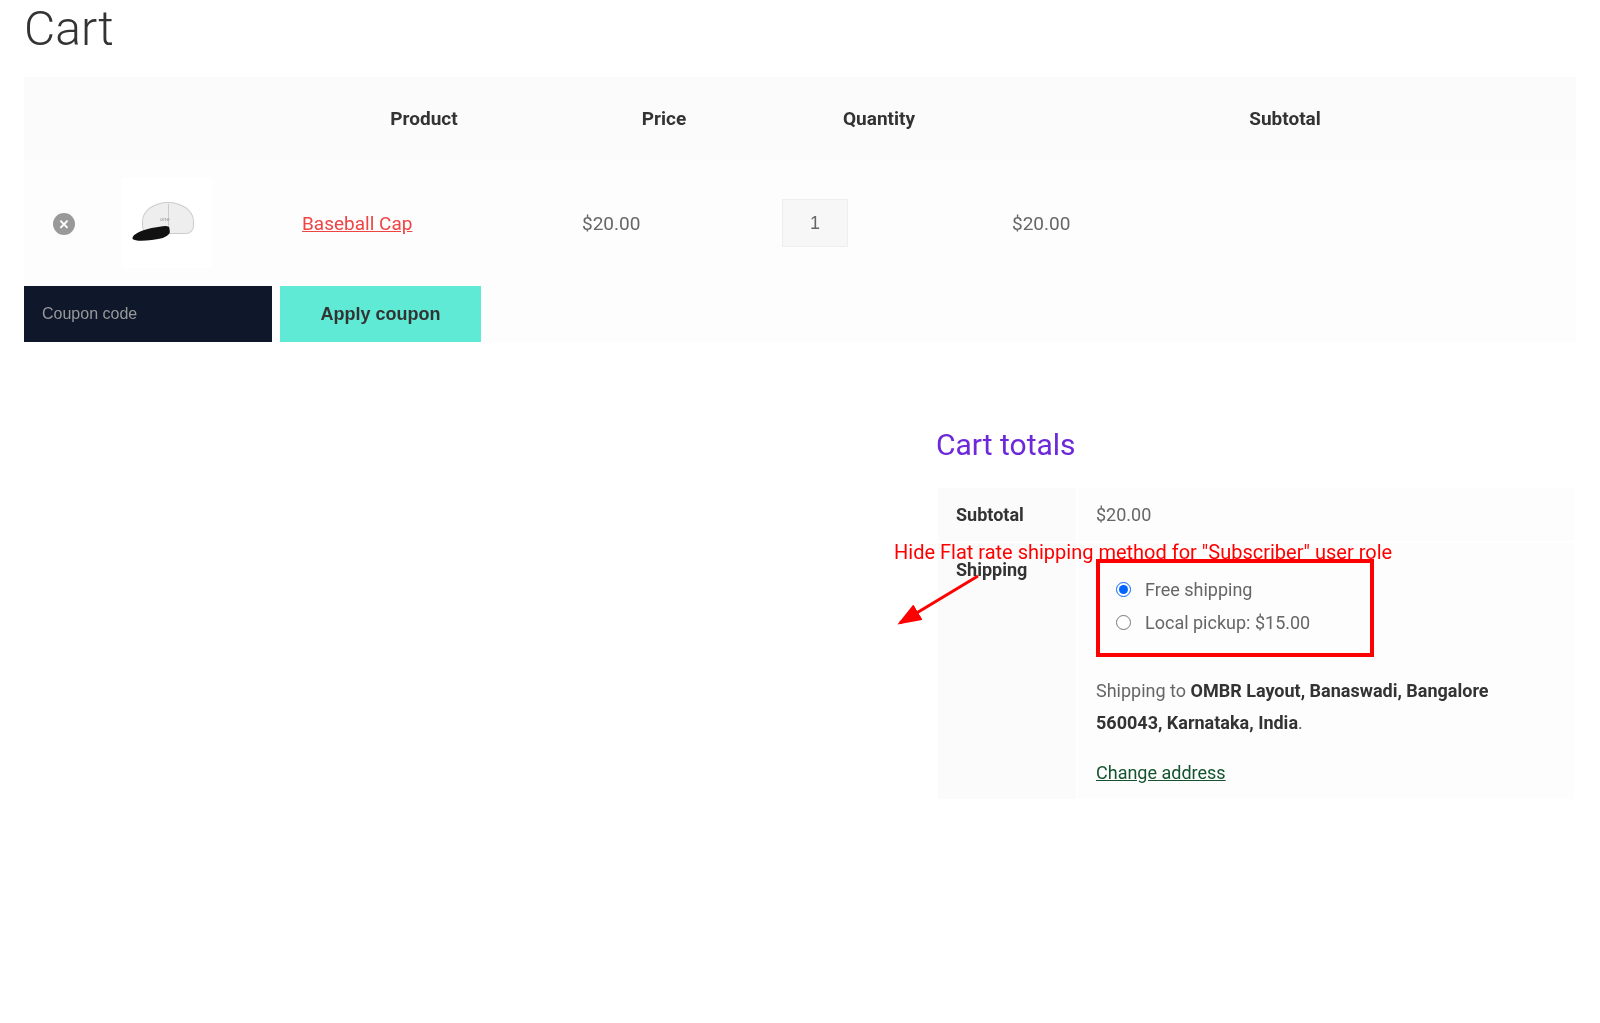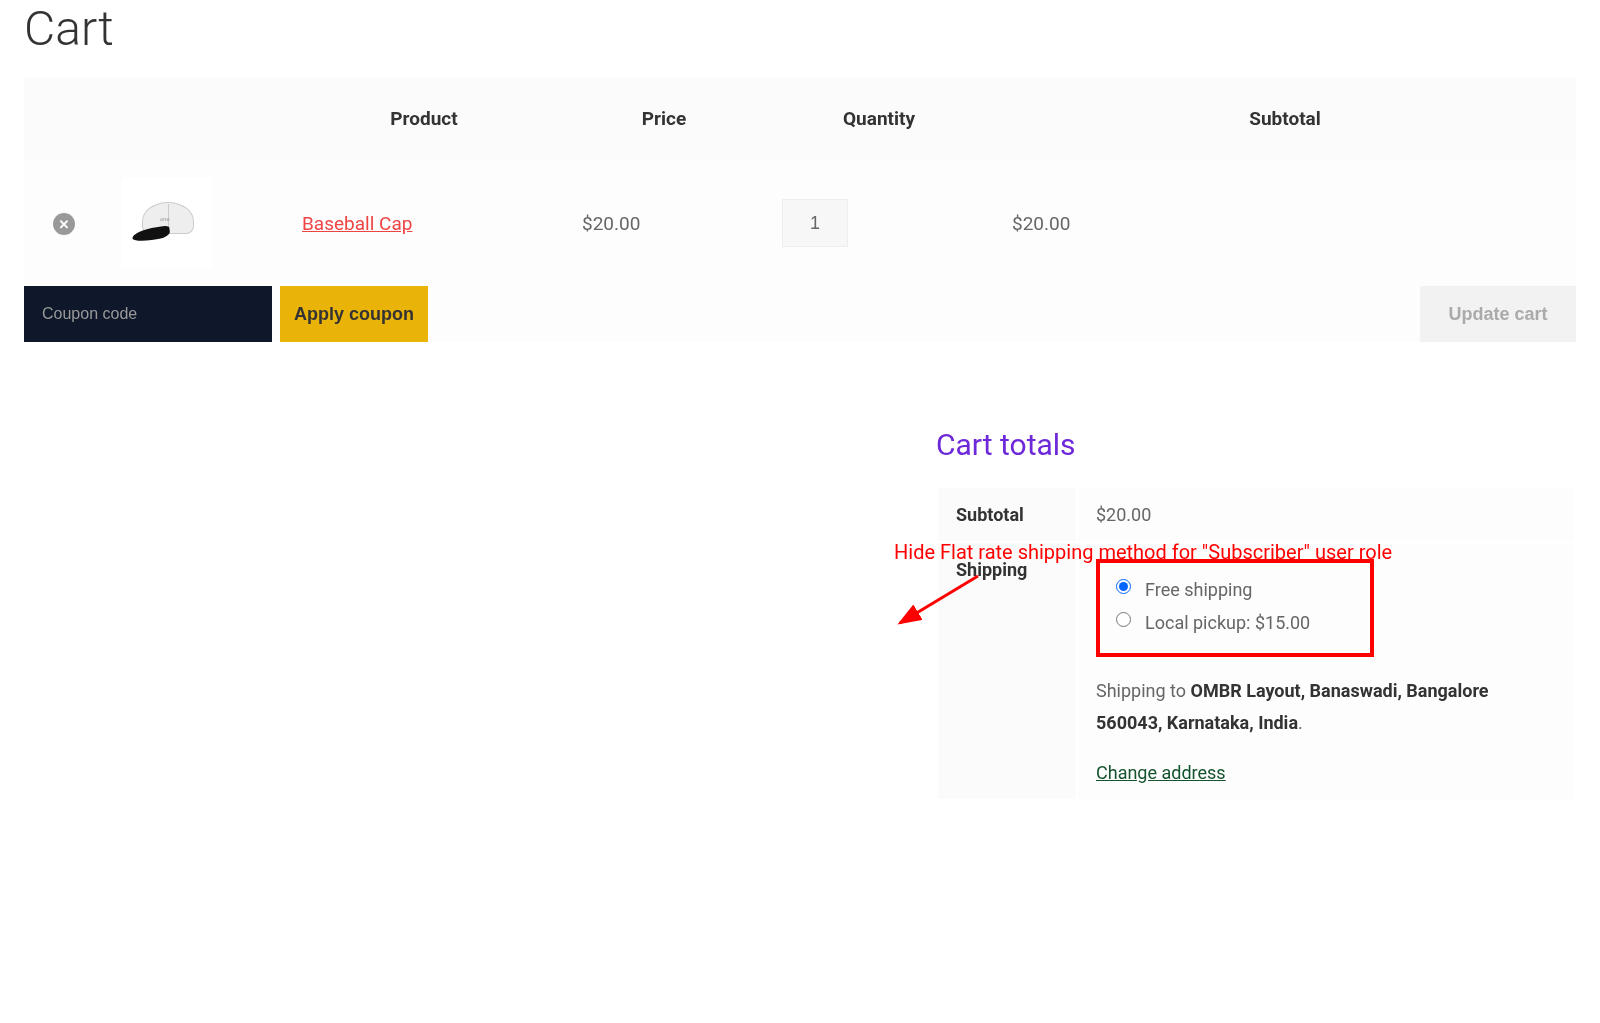--- a/index.html
+++ b/index.html
@@ -28,33 +28,33 @@
     .cap-visor { position: absolute; left: 0px; bottom: 4px; width: 38px; height: 12px; background: #111; border-radius: 80% 20% 40% 60% / 80% 20% 60% 40%; transform: rotate(-8deg); }
     .cap-label { position: absolute; left: 28px; top: 13px; font-size: 6px; color: #999; font-style: italic; }
     
     .product-link { color: #ef4444; text-decoration: underline; font-size: 19px; }
     
     .qty-input { width: 66px; height: 48px; border: 1px solid #eee; background: #f7f7f7; text-align: center; font-size: 18px; color: #666; }
     
     .actions-row { display: flex; align-items: stretch; background: #fdfdfd; margin-top: 0; }
     .coupon-input { width: 248px; height: 56px; border: none; background: #0f172a; padding: 0 18px; font-size: 16px; color: #666; outline: none; }
     .coupon-input::placeholder { color: #999; }
-    .apply-btn { width: 148px; height: 56px; border: none; background: #eab308; color: #333; font-weight: 700; font-size: 18px; cursor: pointer; margin-left: 8px; }
+    .apply-btn { width: 201px; height: 56px; border: none; background: #5eead4; color: #333; font-weight: 700; font-size: 18px; cursor: pointer; margin-left: 8px; }
     .spacer { flex: 1; }
     .update-btn { width: 156px; height: 56px; border: none; background: #f2f2f2; color: #aaa; font-weight: 600; font-size: 18px; cursor: pointer; }
     
     .totals-section { margin-top: 85px; margin-left: auto; width: 640px; }
     .totals-title { font-size: 30px; font-weight: 400; color: #6d28d9; margin-bottom: 24px; }
     .totals-table { width: 100%; }
     .totals-table tr { }
     .totals-table th { width: 138px; background: #fbfbfb; padding: 16px 18px; text-align: left; font-weight: 700; color: #333; font-size: 18px; vertical-align: top; }
     .totals-table td { background: #fdfdfd; padding: 16px 18px; color: #666; font-size: 18px; vertical-align: top; }
     
     .ship-box { border: 4px solid #ff0000; padding: 10px 16px 14px 16px; margin-bottom: 18px; width: 278px; position: relative; }
-    .ship-option { display: flex; gap: 14px; padding: 6px 0; }
+    .ship-option { display: flex; align-items: center; gap: 14px; padding: 6px 0; }
     .ship-option input[type=radio] { width: 15px; height: 15px; accent-color: #0066ff; }
     .ship-option span { color: #666; font-size: 18px; }
     
     .ship-to { color: #666; font-size: 18px; line-height: 1.75; margin-bottom: 24px; }
     .ship-to b { font-weight: 700; color: #333; }
     
     .change-addr { color: #14532d; text-decoration: underline; font-size: 18px; }
     
     .annotation { position: absolute; left: 894px; top: 540px; color: #ff0000; font-size: 20px; white-space: nowrap; }
     .arrow-svg { position: absolute; left: 880px; top: 568px; pointer-events: none; }
@@ -101,21 +101,20 @@
       </td>
       <td>$20.00</td>
     </tr>
   </tbody>
 </table>
 
 <div class="actions-row">
   <input class="coupon-input" type="text" placeholder="Coupon code" style="">
   <button class="apply-btn">Apply coupon</button>
   <div class="spacer"></div>
-  <button class="update-btn">Update cart</button>
 </div>
 
 <div class="totals-section">
   <h2 class="totals-title">Cart totals</h2>
   <table class="totals-table">
     <tbody>
         <tr>
       <th>Subtotal</th>
       <td>$20.00</td>
     </tr>

